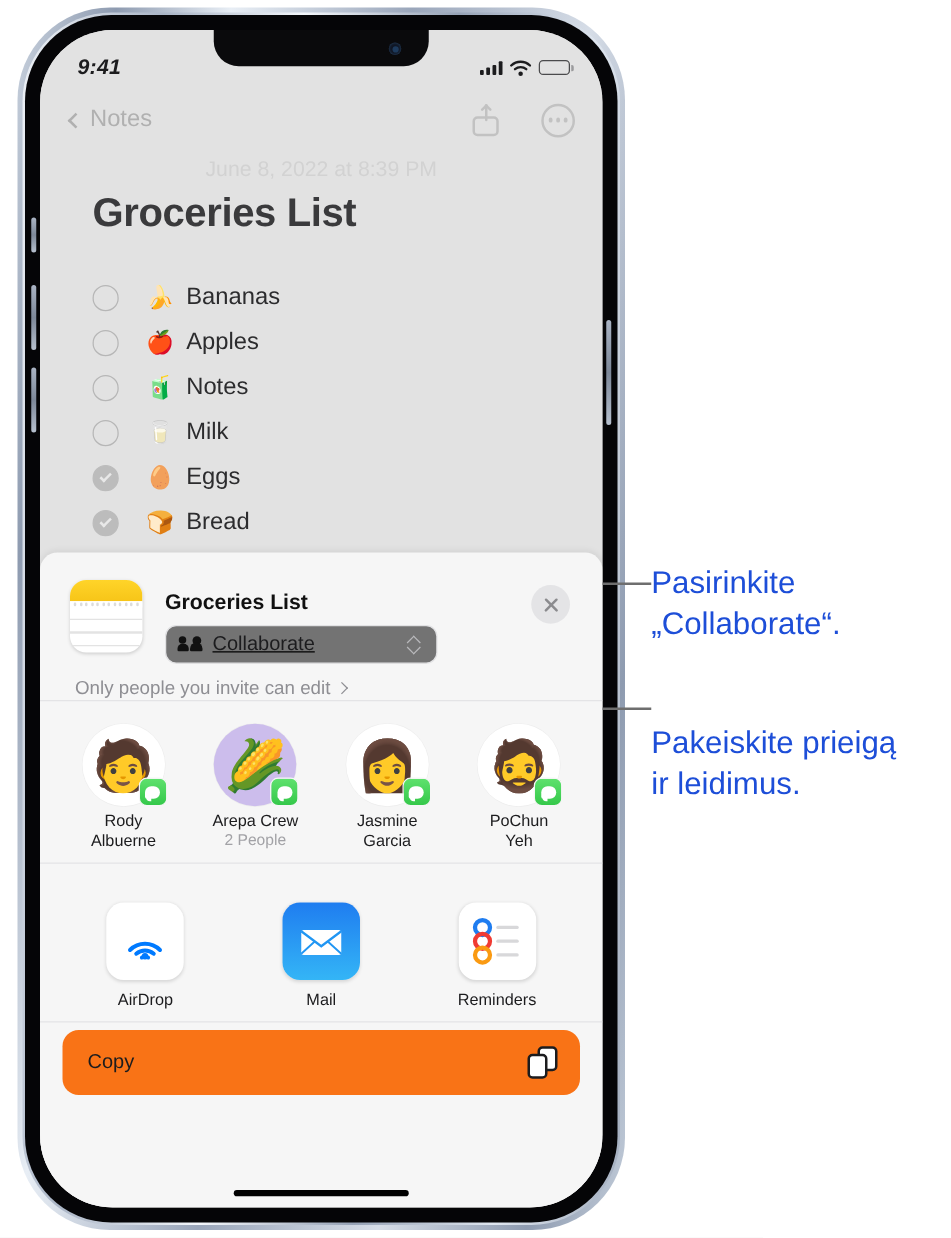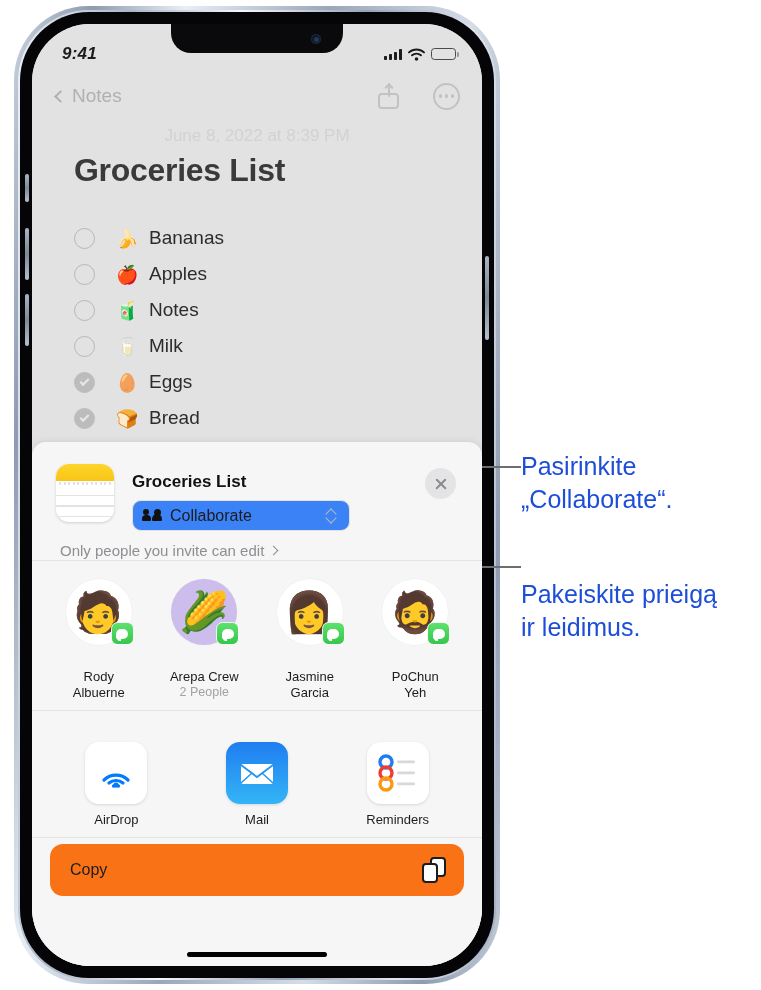--- a/index.html
+++ b/index.html
@@ -165,22 +165,22 @@
   }
   .close-x { position:relative; width:14px; height:14px; }
   .close-x::before,.close-x::after{
     content:""; position:absolute; left:0; top:6px; width:14px; height:2.2px;
     background:#8b8b8e; border-radius:1.2px;
   }
   .close-x::before{ transform:rotate(45deg);} .close-x::after{ transform:rotate(-45deg);}
 
   .collab-btn {
     position:absolute; left:100px; top:58px; width:218px; height:31px;
-    border:1px solid #e2e2e4; border-radius:9px; background:#3b82f6;
-    display:flex; align-items:center; padding:0 10px;
+    border:1px solid #e2e2e4; border-radius:9px; background:#737373;
+    display:flex; align-items:center; padding:0 10px;text-decoration:underline;
   }
   .people-ico { width:18px; height:13px; position:relative; flex:none; }
   .people-ico .h1,.people-ico .h2{ position:absolute; border-radius:50%; background:#111; }
   .people-ico .h1{ width:6px;height:6px; left:0; top:0;}
   .people-ico .h2{ width:7px;height:7px; right:0; top:0;}
   .people-ico .b1,.people-ico .b2{ position:absolute; background:#111; bottom:1px; }
   .people-ico .b1{ width:9px;height:6px; left:-1px; border-radius:4px 4px 1px 1px;}
   .people-ico .b2{ width:10px;height:7px; right:-1px; border-radius:5px 5px 1px 1px;}
   .collab-label { margin-left:9px; font-size:16px; color:#1c1c1e; flex:1; }
   .updown { width:11px; height:16px; position:relative; flex:none; margin-right:2px; }
@@ -215,21 +215,21 @@
   .msg-badge {
     position:absolute; right:-2px; bottom:0px; width:23px; height:23px;
     border-radius:6.5px; background:#4cd964;
     background:linear-gradient(180deg,#5ee16d,#35c84a);
     display:flex; align-items:center; justify-content:center;
     border:1.5px solid #f6f6f6;
   }
   .bubble { width:12px; height:10px; background:#fff; border-radius:6px 6px 6px 2px; position:relative; }
   .bubble::after{ content:""; position:absolute; left:1px; bottom:-2.5px; width:4px; height:4px;
                   background:#fff; border-radius:0 0 0 3px; }
-  .c-name { margin-top:24px; font-size:13px; color:#1c1c1e; text-align:center; line-height:1.25; }
+  .c-name { margin-top:4px; font-size:13px; color:#1c1c1e; text-align:center; line-height:1.25; }
   .c-sub { font-size:12.5px; color:#a2a2a6; text-align:center; }
 
   
   .apps { display:flex; padding:14px 14px 10px 14px;margin-top:17px; }
   .app { flex:1; display:flex; flex-direction:column; align-items:center; }
   .app-tile { width:62px; height:62px; border-radius:14px; display:flex; align-items:center; justify-content:center;
               box-shadow:0 1px 3px rgba(0,0,0,.13); overflow:hidden; }
   .app-tile.white { background:#fff; }
   .app-tile.green { background:linear-gradient(180deg,#5bd75b,#21bf3e); }
   .app-tile.blue  { background:linear-gradient(180deg,#1f7df0,#34b5f6); }

